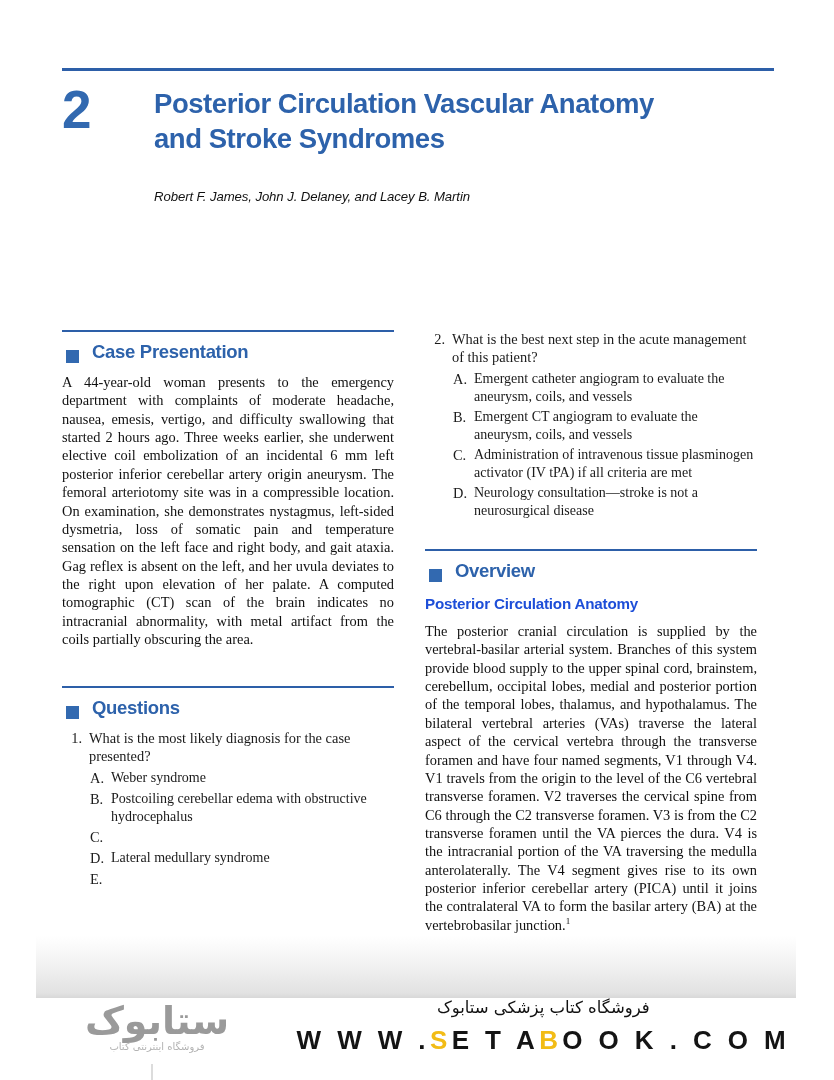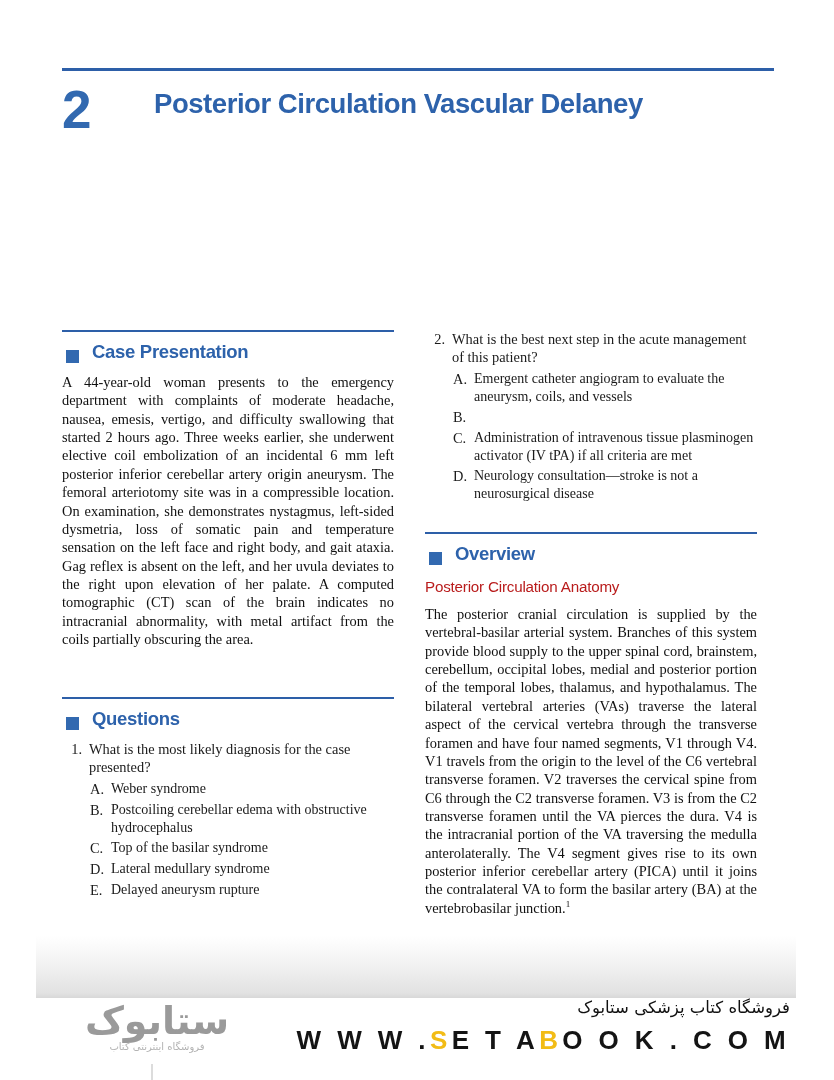--- a/index.html
+++ b/index.html
@@ -104,22 +104,22 @@
   .section-title {
     font-family: "Liberation Sans", "DejaVu Sans", sans-serif;
     font-size: 18.5px;
     font-weight: bold;
     color: #2d62ab;
     letter-spacing: -0.3px;
   }
   .subsection-title {
     font-family: "Liberation Sans", "DejaVu Sans", sans-serif;
     font-size: 15.2px;
-    font-weight: normal;
-    color: #b91c1c;
+    font-weight: bold;
+    color: #1d4ed8;
     letter-spacing: -0.2px;
     margin-top: 13px;
     margin-bottom: 10px;
   }
 
   
   .body-text {
     font-size: 14.4px;
     line-height: 1.275;
     text-align: justify;
@@ -243,21 +243,21 @@
     position: absolute;
     left: 0;
     width: 72px;
     height: 19px;
   }
   .chev svg { display: block; }
   .footer-right {
     position: absolute;
     right: 44px;
     top: 0;
-    text-align: right;
+    text-align: center;
   }
   .footer-persian {
     font-family: "DejaVu Sans", sans-serif;
     font-size: 16.5px;
     color: #111111;
     direction: rtl;
     margin-bottom: 8px;
     letter-spacing: 0;
   }
   .footer-url {
@@ -274,37 +274,39 @@
 </head>
 <body>
 
 <div class="page">
 
   <div class="chapter-header">
     <div class="header-rule"></div>
     <div class="header-row">
       <div class="chapter-number">2</div>
       <div class="chapter-title">
-        <span>Posterior Circulation Vascular Delaney</span><br>
-      </div>
-    </div>
+        <span>Posterior Circulation Vascular Anatomy</span><br>
+        <span>and Stroke Syndromes</span>
+      </div>
+    </div>
+    <div class="chapter-authors">Robert F. James, John J. Delaney, and Lacey B. Martin</div>
   </div>
 
   <div class="col col-left">
 
     <div class="section">
       <div class="section-rule"></div>
       <div class="section-head">
         <span class="section-bullet"></span>
         <span class="section-title">Case Presentation</span>
       </div>
       <p class="body-text">A 44-year-old woman presents to the emergency department with complaints of moderate headache, nausea, emesis, vertigo, and difficulty swallowing that started 2 hours ago. Three weeks earlier, she underwent elective coil embolization of an incidental 6 mm left posterior inferior cerebellar artery origin aneurysm. The femoral arteriotomy site was in a compressible location. On examination, she demonstrates nystagmus, left-sided dysmetria, loss of somatic pain and temperature sensation on the left face and right body, and gait ataxia. Gag reflex is absent on the left, and her uvula deviates to the right upon elevation of her palate. A computed tomographic (CT) scan of the brain indicates no intracranial abnormality, with metal artifact from the coils partially obscuring the area.</p>
     </div>
 
-    <div class="section" style="margin-top:49px;">
+    <div class="section" style="margin-top:38px;">
       <div class="section-rule"></div>
       <div class="section-head">
         <span class="section-bullet"></span>
         <span class="section-title">Questions</span>
       </div>
 
       <div class="q-block">
         <div class="q-item">
           <span class="q-num">1.</span>
           <span class="q-text">What is the most likely diagnosis for the case presented?</span>
@@ -313,29 +315,27 @@
           <div class="opt-item">
             <span class="opt-letter">A.</span>
             <span class="opt-text">Weber syndrome</span>
           </div>
           <div class="opt-item">
             <span class="opt-letter">B.</span>
             <span class="opt-text">Postcoiling cerebellar edema with obstructive hydrocephalus</span>
           </div>
           <div class="opt-item">
             <span class="opt-letter">C.</span>
-            <span class="opt-text">Top of the basilar syndrome</span>
           </div>
           <div class="opt-item">
             <span class="opt-letter">D.</span>
             <span class="opt-text">Lateral medullary syndrome</span>
           </div>
           <div class="opt-item">
             <span class="opt-letter">E.</span>
-            <span class="opt-text">Delayed aneurysm rupture</span>
           </div>
         </div>
       </div>
     </div>
 
   </div>
 
   <div class="col col-right">
 
     <div class="q-block q2-gap">
@@ -343,20 +343,21 @@
         <span class="q-num">2.</span>
         <span class="q-text">What is the best next step in the acute management of this patient?</span>
       </div>
       <div class="opt-list">
         <div class="opt-item">
           <span class="opt-letter">A.</span>
           <span class="opt-text">Emergent catheter angiogram to evaluate the aneurysm, coils, and vessels</span>
         </div>
         <div class="opt-item">
           <span class="opt-letter">B.</span>
+          <span class="opt-text">Emergent CT angiogram to evaluate the aneurysm, coils, and vessels</span>
         </div>
         <div class="opt-item">
           <span class="opt-letter">C.</span>
           <span class="opt-text">Administration of intravenous tissue plasminogen activator (IV tPA) if all criteria are met</span>
         </div>
         <div class="opt-item">
           <span class="opt-letter">D.</span>
           <span class="opt-text">Neurology consultation—stroke is not a neurosurgical disease</span>
         </div>
       </div>

